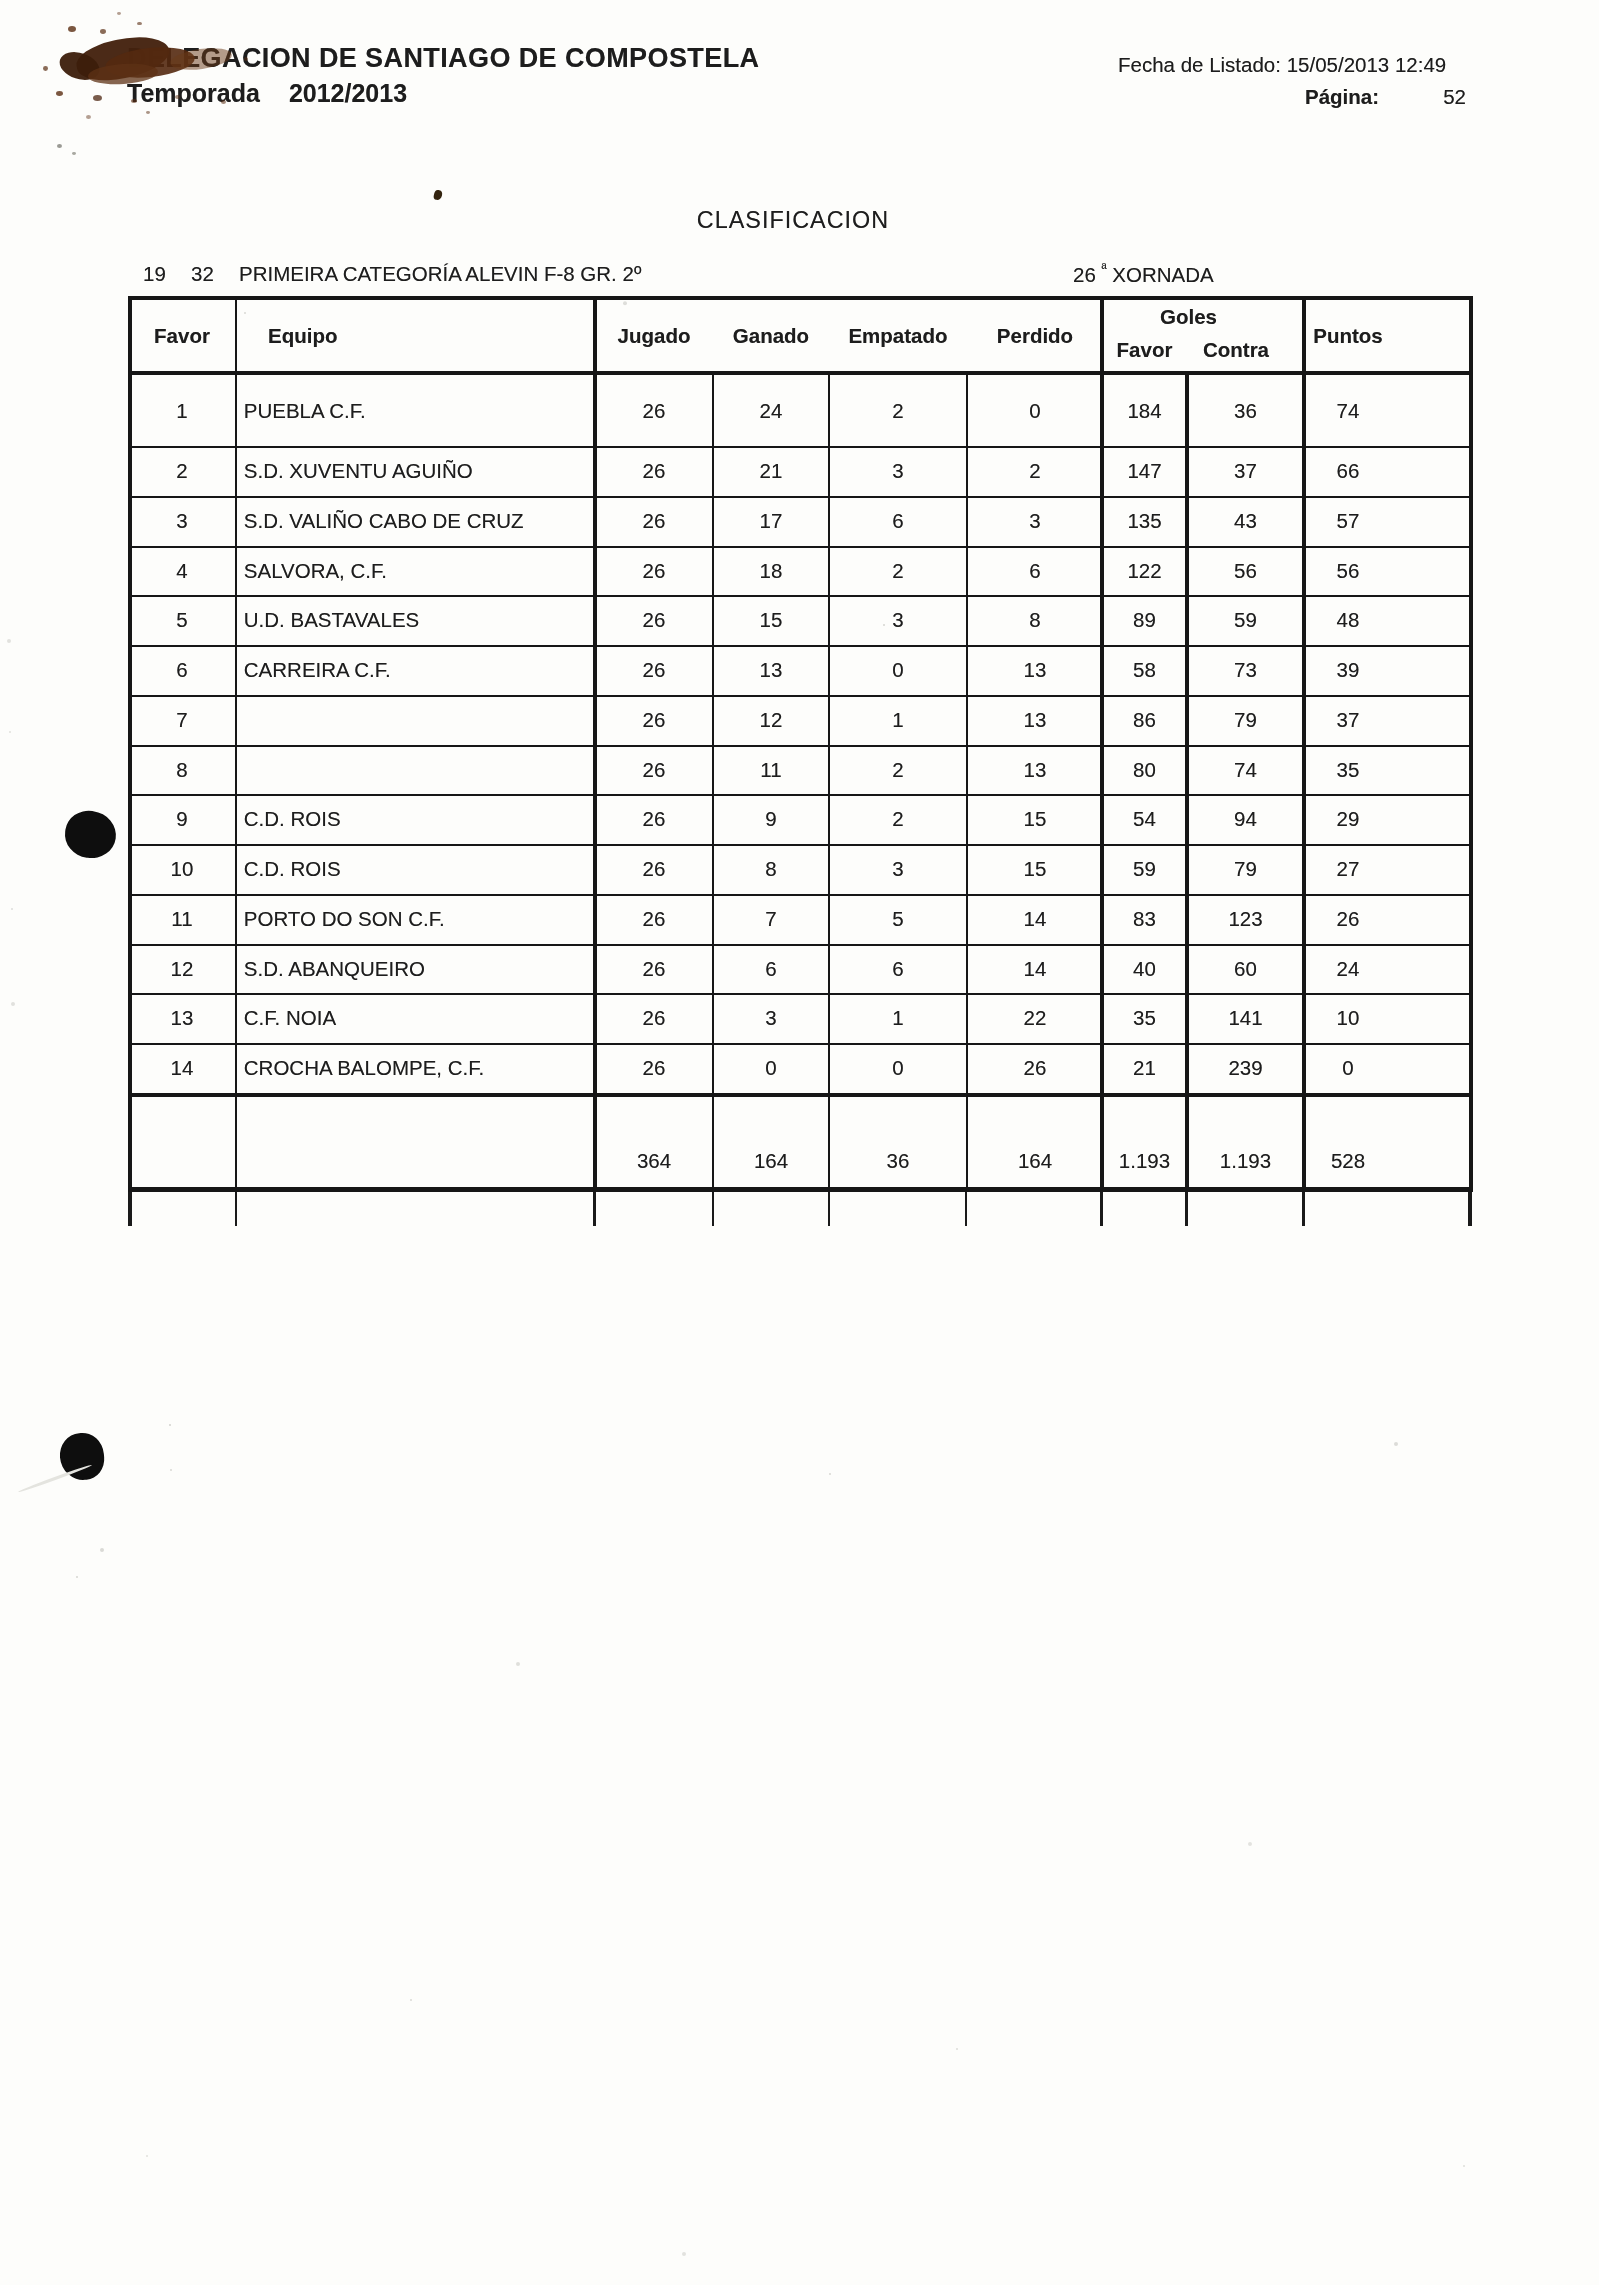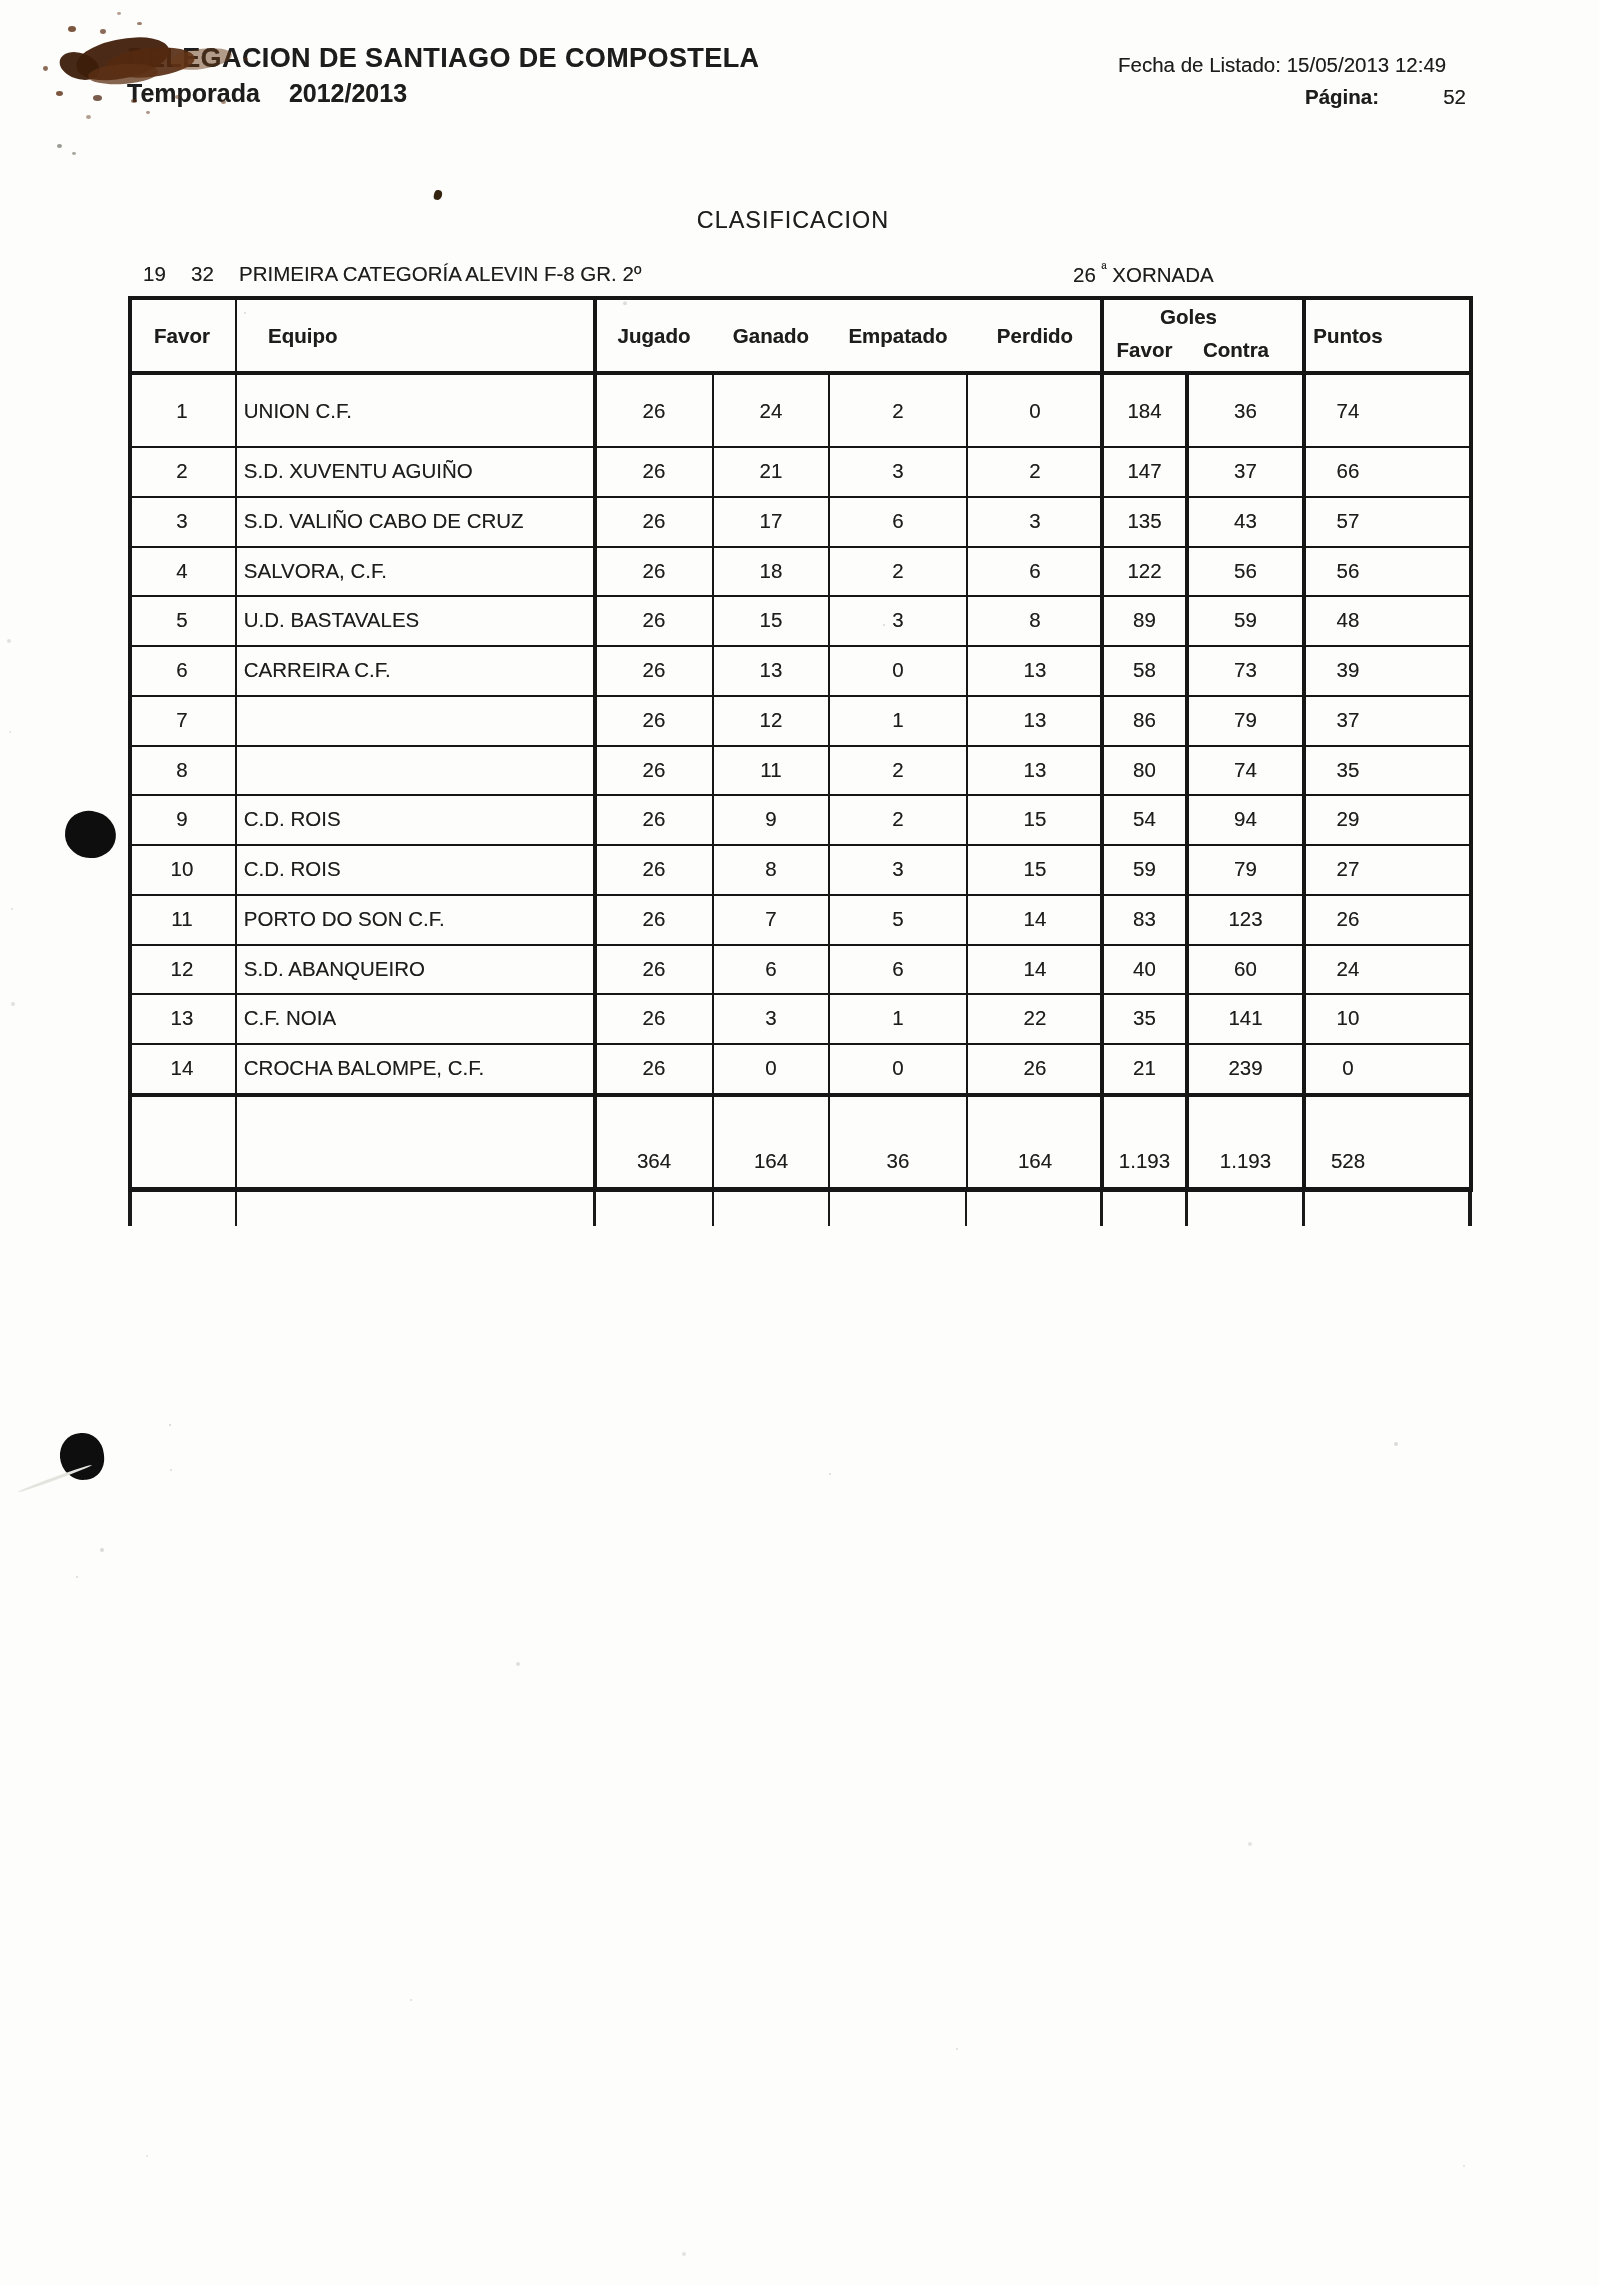--- a/index.html
+++ b/index.html
@@ -132,21 +132,21 @@
     <div class="hdr-cell c4" style="top:3.9px;height:71px;line-height:71px;">Empatado</div>
     <div class="hdr-cell c5" style="top:3.9px;height:71px;line-height:71px;">Perdido</div>
     <div class="hdr-cell" style="left:974px;width:173px;text-align:center;top:7.8px;height:25px;line-height:25px;">Goles</div>
     <div class="hdr-cell c6" style="top:39px;height:29px;line-height:29px;">Favor</div>
     <div class="hdr-cell" style="left:1059px;width:98px;text-align:center;top:39px;height:29px;line-height:29px;">Contra</div>
     <div class="hdr-cell c8" style="top:3.9px;height:71px;line-height:71px;">Puntos</div>
 
     <div id="rows-layer">
         <div class="trow first" style="top: 79px;">
           <div class="cell c0">1</div>
-          <div class="cell c1">UNION C.F.</div>
+          <div class="cell c1">PUEBLA C.F.</div>
           <div class="cell c2">26</div>
           <div class="cell c3">24</div>
           <div class="cell c4">2</div>
           <div class="cell c5">0</div>
           <div class="cell c6">184</div>
           <div class="cell c7">36</div>
           <div class="cell c8">74</div>
         </div>
         <div class="trow" style="top: 150px;">
           <div class="cell c0">2</div>

